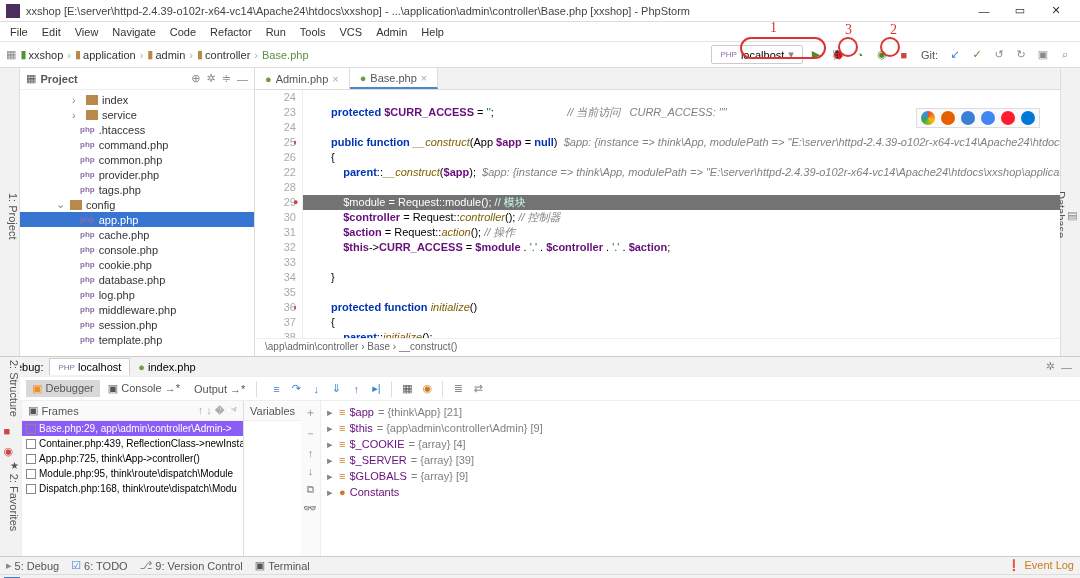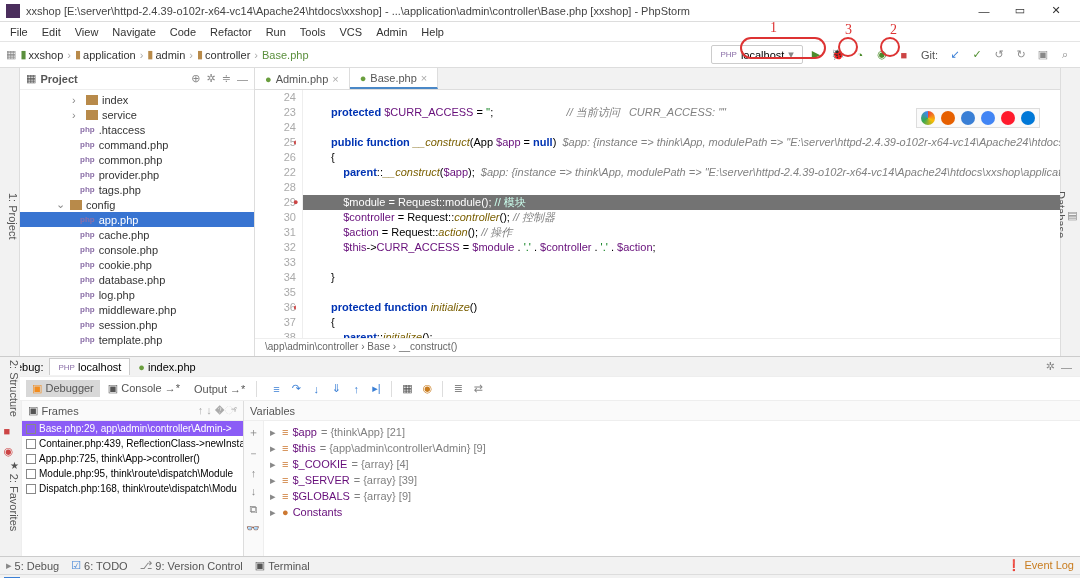--- a/index.html
+++ b/index.html
@@ -41,21 +41,21 @@
 .editor-tabs { height: 22px; display: flex; border-bottom: 1px solid #ddd; background: #f2f2f2; }
 .editor-tab { padding: 3px 10px; background: #fff; border-right: 1px solid #ddd; display: flex; align-items: center; gap: 4px; color: #555; }
 .editor-tab.active { border-bottom: 2px solid #4a88c7; }
 .editor-body { flex: 1; display: flex; position: relative; overflow: hidden; }
 .gutter { width: 48px; background: #fff; text-align: right; padding-right: 6px; border-right: 1px solid #eee; color: #aaa; font-family: Consolas, monospace; font-size: 11px; }
 .gutter .ln { height: 15px; line-height: 15px; position: relative; }
 .code { flex: 1; font-family: Consolas, monospace; font-size: 11px; background: #fff; white-space: pre; overflow: hidden; }
 .code .line { height: 15px; line-height: 15px; padding-left: 28px; }
 .code .line.hl { background: #737373; color: #fff; }
 .kw { color: #0033b3; font-weight: bold; }
-.var { color: #660e7a; }
+.var { color: #660e7a; font-weight: bold; }
 .str { color: #067d17; }
 .com { color: #808080; font-style: italic; }
 .fn { color: #7a5f00; font-style: italic; }
 .breadcrumb-bottom { height: 18px; border-top: 1px solid #eee; padding: 2px 10px; color: #666; font-size: 10px; }
 .browsers { position: absolute; right: 20px; top: 18px; display: flex; gap: 6px; background: #fafafa; border: 1px solid #ddd; padding: 2px 4px; }
 .browsers span { width: 14px; height: 14px; border-radius: 50%; display: inline-block; }
 
 .debug-wrap { height: 200px; border-top: 1px solid #ccc; background: #fff; display: flex; flex-direction: column; }
 .debug-titlebar { height: 20px; display: flex; align-items: center; padding: 0 8px; border-bottom: 1px solid #eee; background: #f2f2f2; font-size: 11px; }
 .debug-titlebar .tab { padding: 2px 8px; display: flex; align-items: center; gap: 3px; }
@@ -71,21 +71,21 @@
 .debug-body { flex: 1; display: flex; }
 .debug-side { width: 22px; background: #f2f2f2; border-right: 1px solid #eee; display: flex; flex-direction: column; align-items: center; gap: 6px; padding-top: 4px; }
 .debug-side span { width: 14px; height: 14px; }
 .frames-panel { width: 222px; border-right: 1px solid #ddd; display: flex; flex-direction: column; }
 .panel-header { height: 20px; display: flex; align-items: center; padding: 0 6px; border-bottom: 1px solid #eee; background: #fafafa; font-size: 11px; color: #555; }
 .panel-header .icons { margin-left: auto; display: flex; gap: 3px; color: #aaa; }
 .frames-list { flex: 1; overflow: hidden; }
 .frame-row { height: 15px; padding: 0 4px; display: flex; align-items: center; font-size: 10px; white-space: nowrap; overflow: hidden; }
 .frame-row.selected { background: #8b5cf6; color: #fff; }
 .frame-row .fi { width: 10px; height: 10px; border: 1px solid #888; margin-right: 3px; flex-shrink: 0; }
-.vars-panel { flex: 1; display: flex; flex-direction: column; }
+.vars-panel { flex: 1; display: flex; }
 .vars-side { width: 20px; background: #fafafa; border-right: 1px solid #eee; display: flex; flex-direction: column; align-items: center; padding-top: 4px; gap: 6px; color: #888; }
 .vars-body { display: flex; flex: 1; }
 .vars-list { flex: 1; padding: 3px 6px; }
 .var-row { height: 16px; display: flex; align-items: center; gap: 4px; font-size: 11px; }
 .var-row .tri { color: #888; width: 8px; }
 .var-row .vicon { color: #cc7832; }
 .var-row .vname { color: #660e7a; }
 .var-row .vval { color: #808080; }
 
 .statusbar-top { height: 18px; background: #f2f2f2; border-top: 1px solid #ccc; display: flex; align-items: center; padding: 0 6px; gap: 12px; font-size: 10px; color: #555; }

